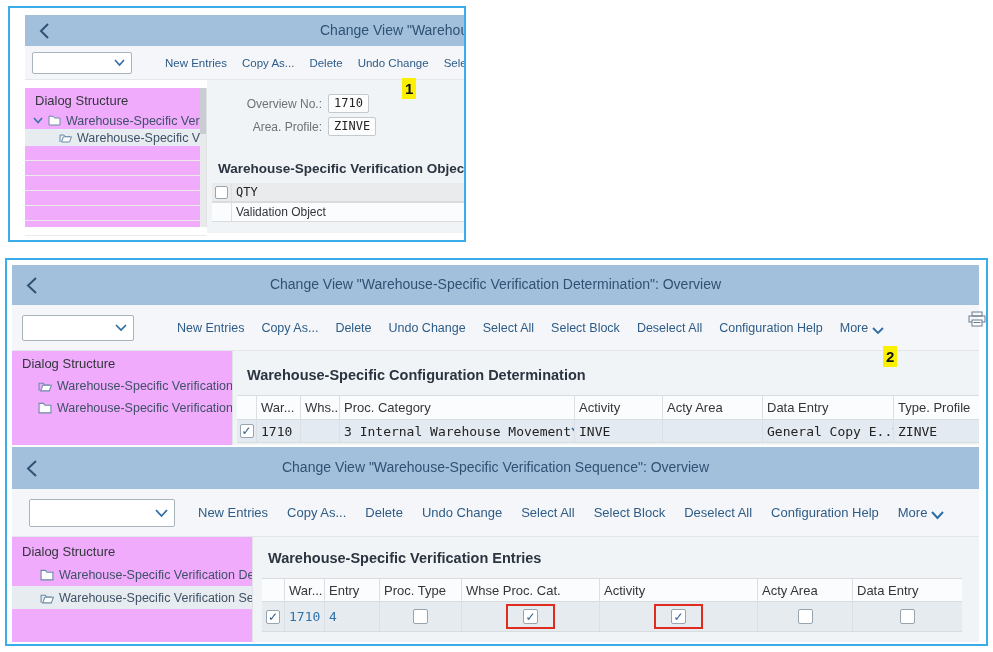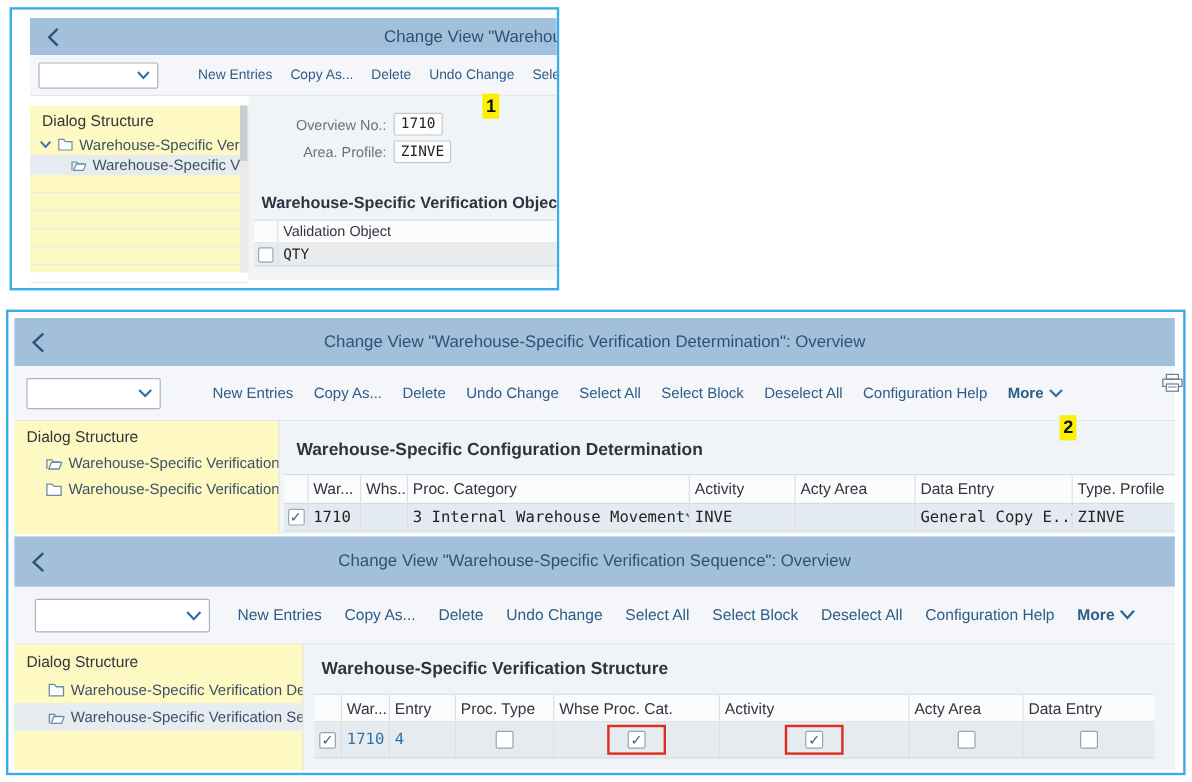--- a/index.html
+++ b/index.html
@@ -12,23 +12,23 @@
 
   .hdrbar { position:absolute; background:#A2C0DC; }
   .hdr-title { position:absolute; color:#2F5173; font-size:14px; white-space:nowrap; }
   .hdr-title.center { left:0; right:0; text-align:center; }
   .backchev { position:absolute; left:14px; cursor:pointer; }
 
   .toolbar { position:absolute; background:#F4F6F9; border-bottom:1px solid #E3E7EA; }
   .combo { position:absolute; background:#fff; border:1px solid #A9B4BD; border-radius:2px; display:flex; align-items:center; justify-content:flex-end; padding-right:6px; }
   .tbtns { position:absolute; display:flex; align-items:center; white-space:nowrap; }
   .tbtn { color:#2E5C87; cursor:pointer; }
-  .morewrap { display:flex; align-items:center; gap:4px; color:#2E5C87; cursor:pointer;font-weight:bold; }
-
-  .treepanel { position:absolute; background:#fef9c3; border-right:1px solid #E0E3E6; }
+  .morewrap { display:flex; align-items:flex-end; gap:4px; color:#2E5C87; cursor:pointer; }
+
+  .treepanel { position:absolute; background:#f0abfc; border-right:1px solid #E0E3E6; }
   .tree-h { font-size:13px; color:#32363A; padding:5px 0 4px 10px; }
   .titem { display:flex; align-items:center; gap:5px; font-size:12.5px; color:#3E5166; white-space:nowrap; overflow:hidden; cursor:pointer; }
   .titem.sel { background:#E7ECF0; }
   .emptyrow { border-bottom:1px solid #EBEBEB; height:15px; }
   .scrollstrip { position:absolute; top:0; right:0; width:6px; height:100%; background:#E8EAEC; }
   .scrollthumb { position:absolute; top:0; left:0; width:6px; height:46px; background:#C9CDD1; }
 
   .content-bg { position:absolute; background:#F0F4F7; }
 
   .fieldrow { position:absolute; display:flex; align-items:center; }
@@ -140,29 +140,29 @@
       <span class="fbox" style="margin-left:6px;">1710</span>
     </div>
     <div class="fieldrow" style="left:200px; top:109px;">
       <span class="flabel" style="width:112px;">Area. Profile:</span>
       <span class="fbox" style="margin-left:6px;">ZINVE</span>
     </div>
 
     <div class="sec-title" style="left:208px; top:153px; font-size:13.5px;">Warehouse-Specific Verification Objects</div>
 
     <div class="tbl" style="left:202px; top:175px; width:252px;">
+      <div class="trow" style="height:19px; background:#E9EBED; border-bottom:1px solid #D8DCDF;">
+        <div class="tc v0 cc">
+            <span class="cb" style="width:13px;height:13px;"></span>
+          </div>
+        <div class="tc dc v1" style="font-size:12px;">QTY</div>
+      </div>
       <div class="trow thead-row" style="height:20px;">
         <div class="tc v0"></div>
         <div class="tc hc v1" style="font-size:12px;">Validation Object</div>
-      </div>
-      <div class="trow" style="height:19px; background:#E9EBED; border-bottom:1px solid #D8DCDF;">
-        <div class="tc v0 cc">
-            <span class="cb" style="width:13px;height:13px;"></span>
-          </div>
-        <div class="tc dc v1" style="font-size:12px;">QTY</div>
       </div>
     </div>
   </div>
 
   <div class="badge" style="left:402px; top:78px;">1</div>
 
   <div class="panel" id="panel2">
 
     <div class="hdrbar" style="left:5px; top:5px; width:967px; height:40px;">
       <span class="backchev" style="top:12px;">
@@ -328,21 +328,21 @@
         <span>
             <svg width="14" height="12" viewBox="0 0 13 11">
               <path d="M1 10 L1 3 L5 3 L6 4.5 L11 4.5" fill="none" stroke="#6A8CA8" stroke-width="1"></path>
               <path d="M2.5 10 L4.5 4.8 L12.5 4.8 L10.5 10 Z" fill="#FDFDFD" stroke="#6A8CA8" stroke-width="1"></path>
             </svg>
           </span>
         <span>Warehouse-Specific Verification Se</span>
       </div>
     </div>
 
-    <div class="sec-title" style="left:261px; top:290px;">Warehouse-Specific Verification Structure</div>
+    <div class="sec-title" style="left:261px; top:290px;">Warehouse-Specific Verification Entries</div>
 
     <div class="tbl" style="left:255px; top:318px; width:700px;">
       <div class="trow thead-row" style="height:24px;">
         <div class="tc b0"></div>
         <div class="tc hc b1">War...</div>
         <div class="tc hc b2">Entry</div>
         <div class="tc hc b3">Proc. Type</div>
         <div class="tc hc b4">Whse Proc. Cat.</div>
         <div class="tc hc b5">Activity</div>
         <div class="tc hc b6">Acty Area</div>

